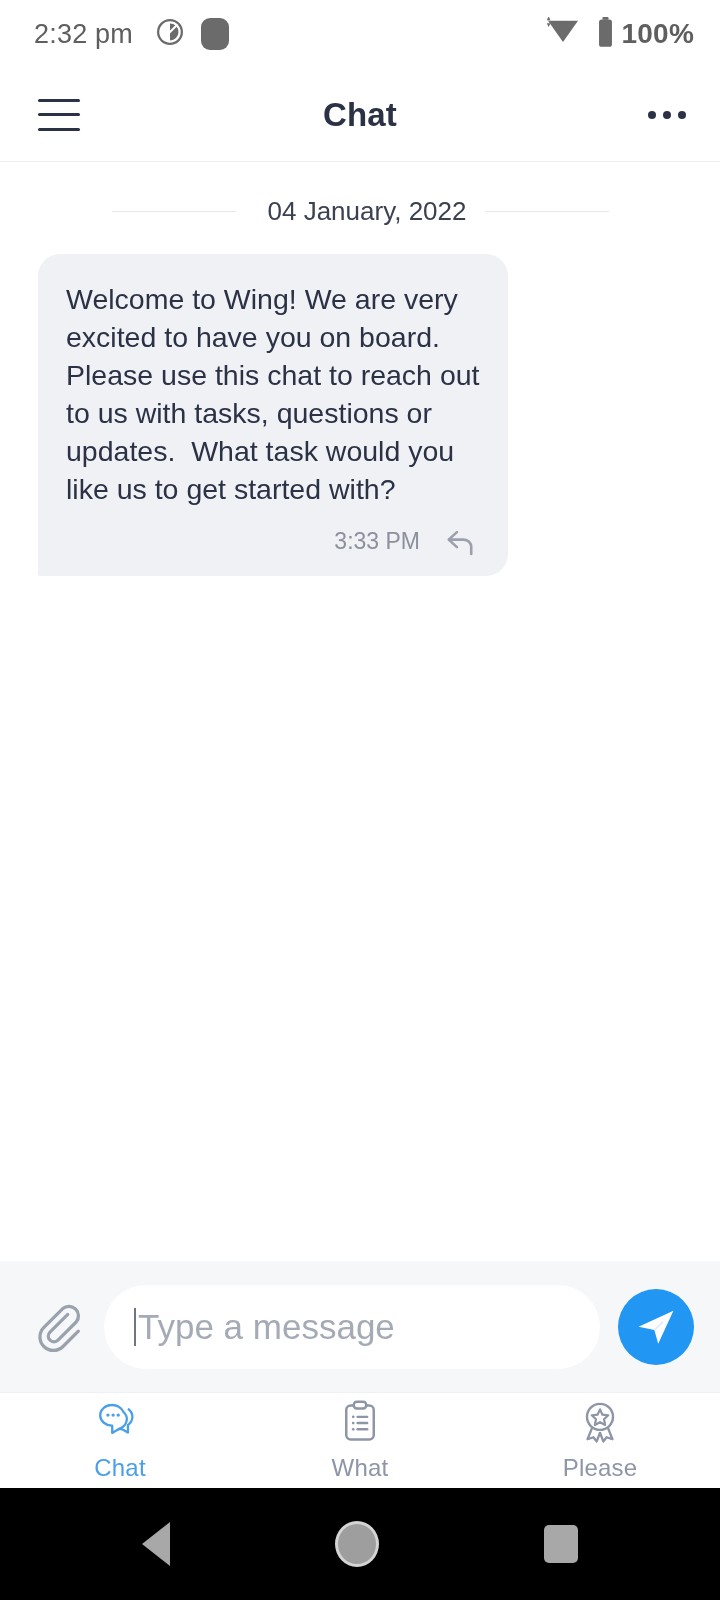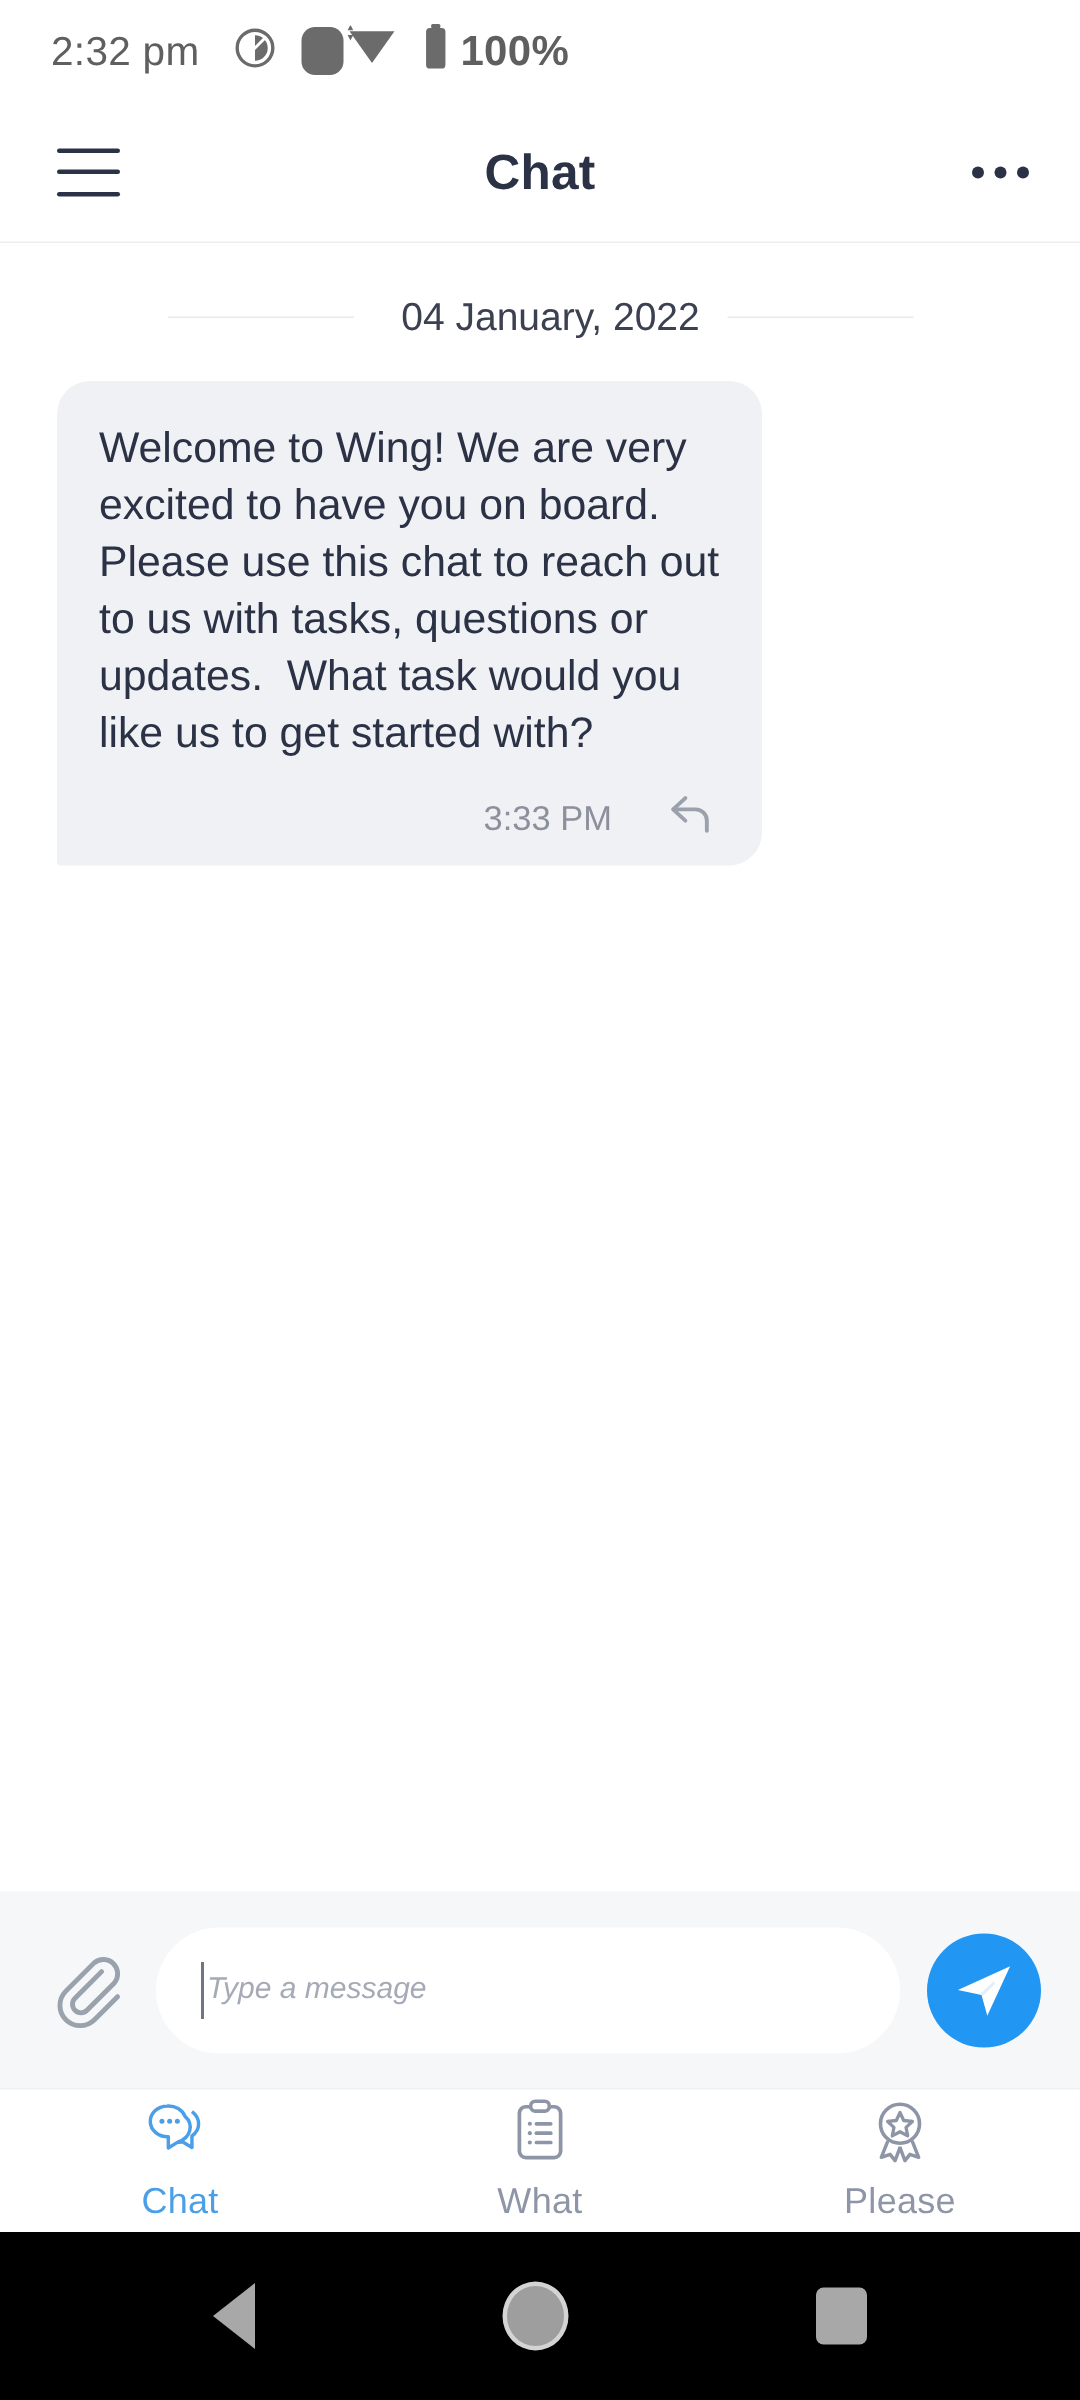--- a/index.html
+++ b/index.html
@@ -20,20 +20,21 @@
     flex-direction: column;
     background: #ffffff;
   }
 
   
   .status-bar {
     height: 68px;
     flex: 0 0 68px;
     display: flex;
     align-items: center;
+    justify-content: space-between;
     padding: 0 26px 0 34px;
     background: #ffffff;
     color: #6b6b6b;
   }
   .status-left, .status-right {
     display: flex;
     align-items: center;
   }
   .status-time {
     font-size: 27px;
@@ -149,23 +150,22 @@
     max-width: 470px;
   }
   .bubble-text {
     font-size: 28.5px;
     line-height: 38px;
     color: #2b3245;
     white-space: pre-wrap;
   }
   .bubble-meta {
     display: flex;
-    align-items: center;
     justify-content: flex-end;
-    gap: 36px;
+    gap: 24px;
     margin-top: 20px;
     padding-right: 2px;
   }
   .bubble-time {
     font-size: 23px;
     color: #8b909c;
   }
   .reply-icon { display: block; }
 
   
@@ -198,26 +198,25 @@
     width: 2px;
     height: 38px;
     background: #6f7682;
     flex: 0 0 2px;
   }
   .msg-input {
     border: none;
     outline: none;
     background: transparent;
     font-family: "Liberation Sans", sans-serif;
-    font-size: 20px;
+    font-size: 35px;
     color: #8b5cf6;
     width: 100%;
     height: 100%;
     padding: 0 0 0 2px;
-    font-style: italic;
   }
   .msg-input::placeholder { color: #a4aab6; }
   .send-btn {
     width: 76px; height: 76px;
     flex: 0 0 76px;
     border-radius: 50%;
     background: #2196f3;
     display: flex;
     align-items: center;
     justify-content: center;

